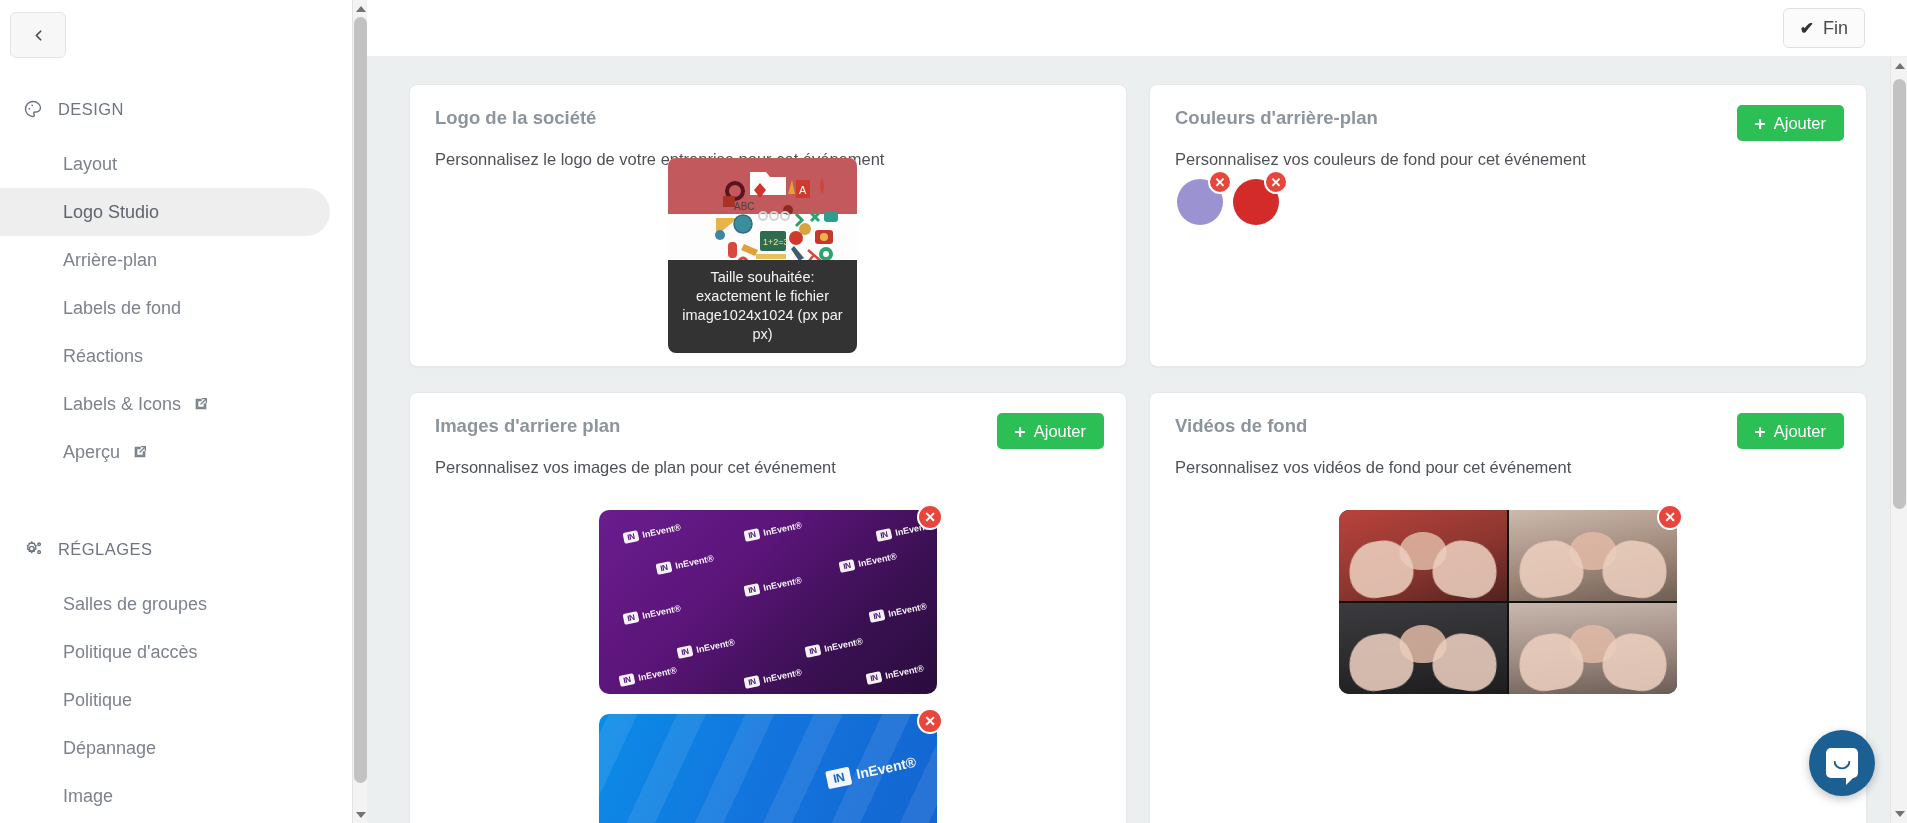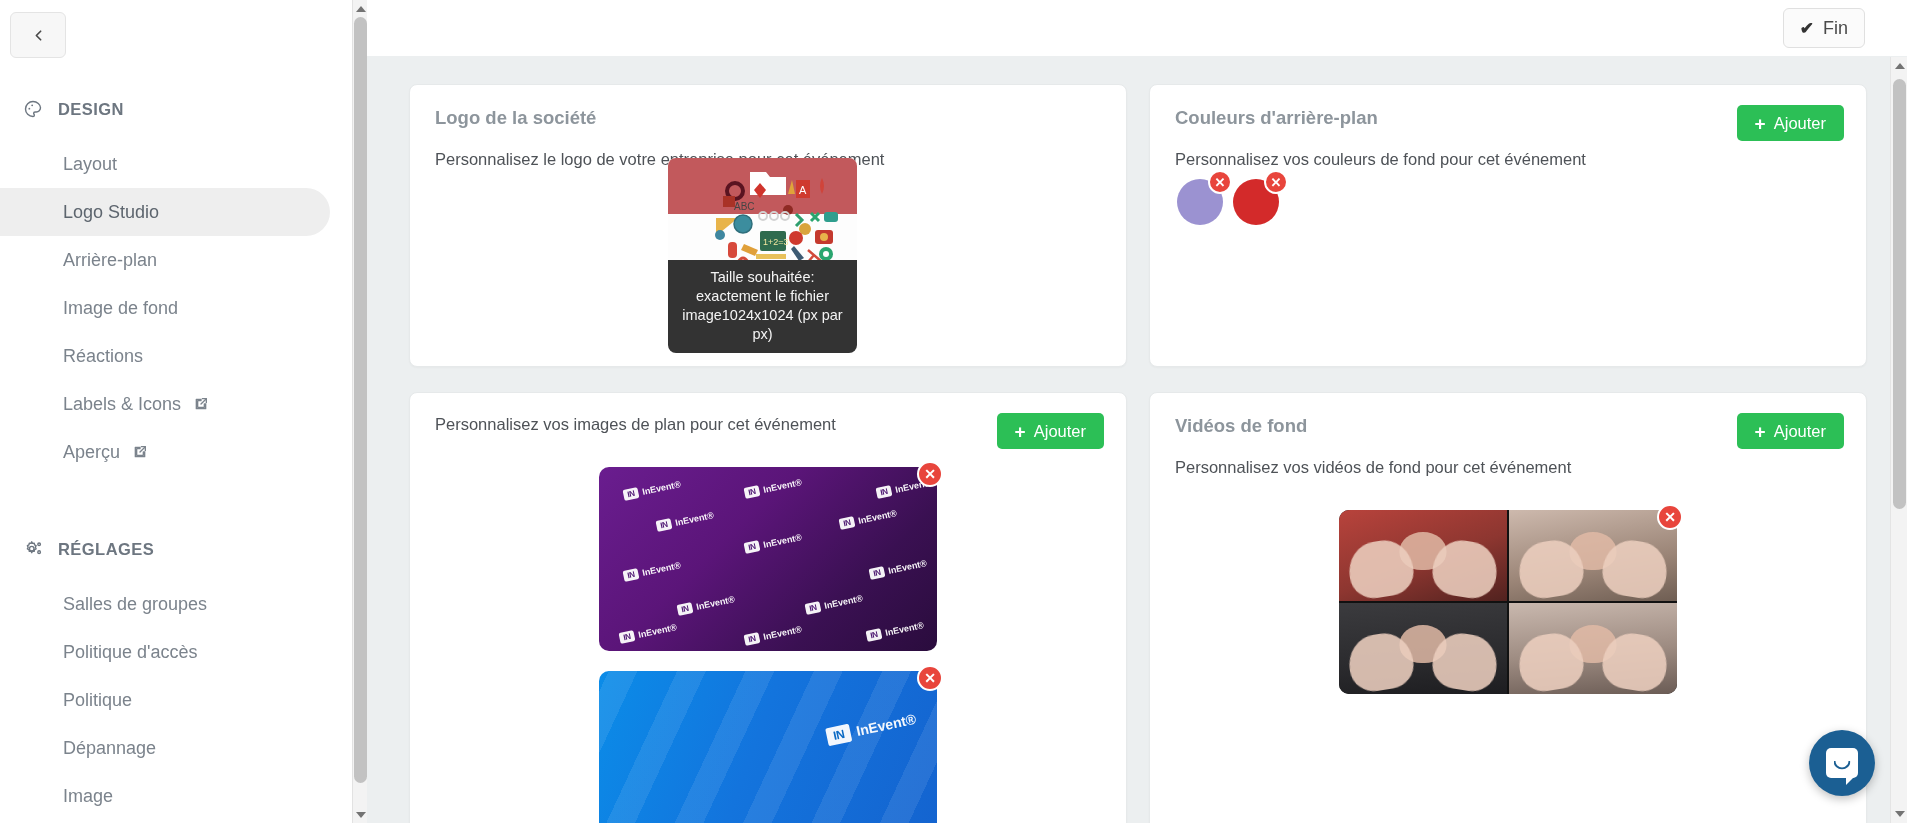--- a/index.html
+++ b/index.html
@@ -54,21 +54,21 @@
   .nav-section .sect-icon {
     width: 22px; height: 22px;
     display:flex; align-items:center; justify-content:center;
     color:#6d7680;
     flex: 0 0 22px;
   }
   .nav-section .sect-label {
     font-size: 16.5px;
     letter-spacing: 0.45px;
     color: #6d7680;
-    font-weight: 700;
+    font-weight: 400;
     text-align: center;
   }
   .nav-gap { height: 14px; }
 
   .nav-item {
     height: 48px;
     display: flex;
     align-items: center;
     padding-left: 63px;
     font-size: 18px;
@@ -464,21 +464,21 @@
       <div class="nav-item">
         <span>Layout</span>
       </div>
       <div class="nav-item selected">
         <span>Logo Studio</span>
       </div>
       <div class="nav-item">
         <span>Arrière-plan</span>
       </div>
       <div class="nav-item">
-        <span>Image de fond</span>
+        <span>Labels de fond</span>
       </div>
       <div class="nav-item">
         <span>Réactions</span>
       </div>
       <div class="nav-item">
         <span>Labels &amp; Icons</span>
         <span class="ext-icon">
           <svg width="16" height="16" viewBox="0 0 24 24" fill="none" stroke="#7b838c" stroke-width="2" stroke-linecap="round" stroke-linejoin="round">
               <path d="M5 5h7v2H7v10h10v-5h2v7H5z"></path>
               <path d="M14 4h6v6"></path>
@@ -633,20 +633,21 @@
             <div class="swatch" style="background:#d32a2a;">
               <span class="x-badge">✕</span>
             </div>
           </div>
         </div>
       </div>
 
       <div class="card-row">
 
         <div class="card images-card">
+          <h3 class="card-title">Images d'arriere plan</h3>
           <p class="card-desc">Personnalisez vos images de plan pour cet événement</p>
           <button class="btn-add">
             <span class="plus">+</span>
             <span>Ajouter</span>
           </button>
 
           <div class="media-list">
 
             <div class="media-item">
               <span class="x-badge">✕</span>

